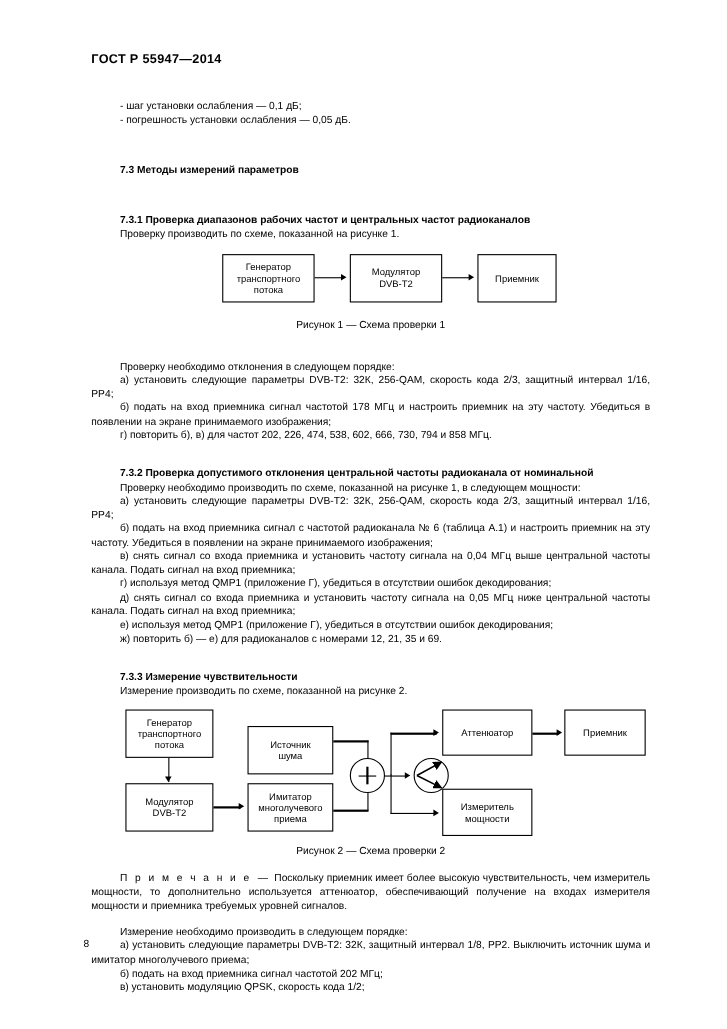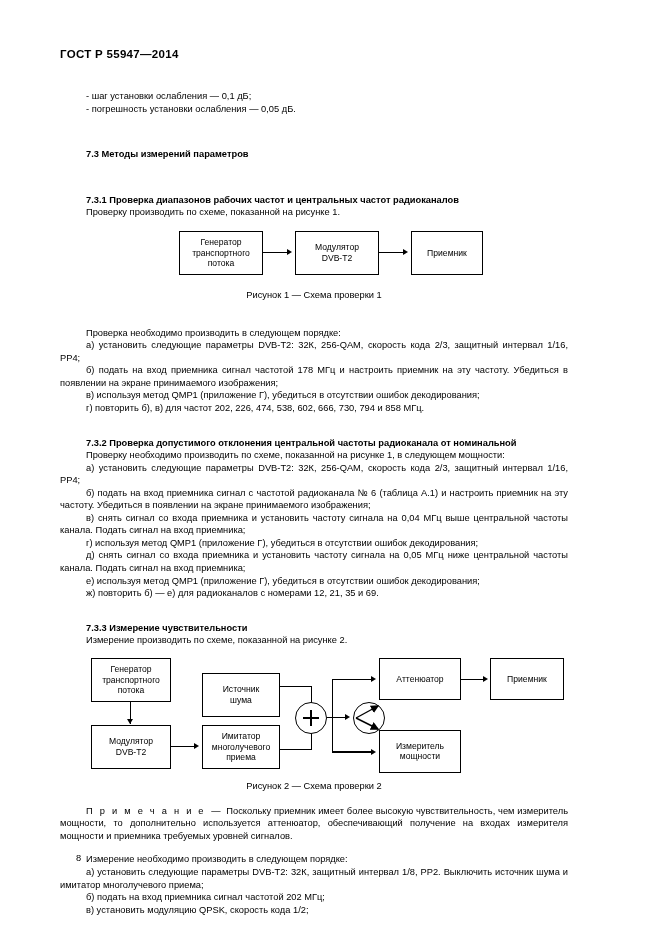--- a/index.html
+++ b/index.html
@@ -14,21 +14,21 @@
   }
   .page {
     position: relative;
     width: 661px;
     height: 935px;
     background: #ffffff;
     overflow: hidden;
   }
   .content {
     position: absolute;
-    left: 60px;
+    left: 83px;
     top: 0;
     width: 508px;
     height: 712px;
   }
   .doc-header {
     font-size: 11.5px;
     font-weight: bold;
     letter-spacing: 0.3px;
     padding-top: 48px;
     margin-bottom: 30px;
@@ -167,24 +167,23 @@
 
       <div class="blk" style="left:351px; top:6px; width:72px; height:44px;">
         <span>Приемник</span>
       </div>
 
       <p class="caption" style="position:absolute; left:0; top:62px; width:508px;">Рисунок 1 — Схема проверки 1</p>
     </div>
 
     <div class="gap-lg"></div>
 
-    <p class="ind">Проверка необходимо производить в следующем порядке:</p>
+    <p class="ind">Проверку необходимо отклонения в следующем порядке:</p>
     <p class="ind">а) установить следующие параметры DVB-T2: 32К, 256-QAM, скорость кода 2/3, защитный интервал 1/16, РР4;</p>
     <p class="ind">б) подать на вход приемника сигнал частотой 178 МГц и настроить приемник на эту частоту. Убедиться в появлении на экране принимаемого изображения;</p>
-    <p class="ind">в) используя метод QMP1 (приложение Г), убедиться в отсутствии ошибок декодирования;</p>
     <p class="ind">г) повторить б), в) для частот 202, 226, 474, 538, 602, 666, 730, 794 и 858 МГц.</p>
 
     <p class="b">7.3.2 Проверка допустимого отклонения центральной частоты радиоканала от номинальной</p>
     <p class="ind">Проверку необходимо производить по схеме, показанной на рисунке 1, в следующем мощности:</p>
     <p class="ind">а) установить следующие параметры DVB-T2: 32К, 256-QAM, скорость кода 2/3, защитный интервал 1/16, РР4;</p>
     <p class="ind">б) подать на вход приемника сигнал с частотой радиоканала № 6 (таблица А.1) и настроить приемник на эту частоту. Убедиться в появлении на экране принимаемого изображения;</p>
     <p class="ind">в) снять сигнал со входа приемника и установить частоту сигнала на 0,04 МГц выше центральной частоты канала. Подать сигнал на вход приемника;</p>
     <p class="ind">г) используя метод QMP1 (приложение Г), убедиться в отсутствии ошибок декодирования;</p>
     <p class="ind">д) снять сигнал со входа приемника и установить частоту сигнала на 0,05 МГц ниже центральной частоты канала. Подать сигнал на вход приемника;</p>
     <p class="ind">е) используя метод QMP1 (приложение Г), убедиться в отсутствии ошибок декодирования;</p>

